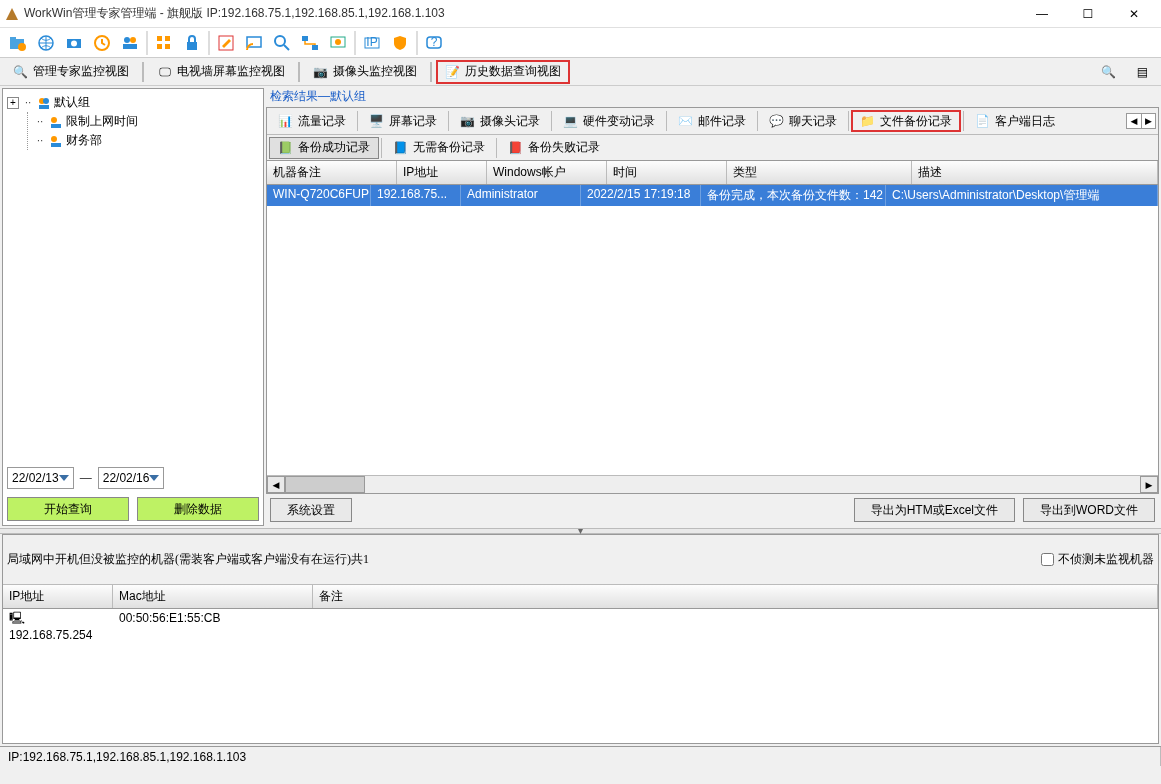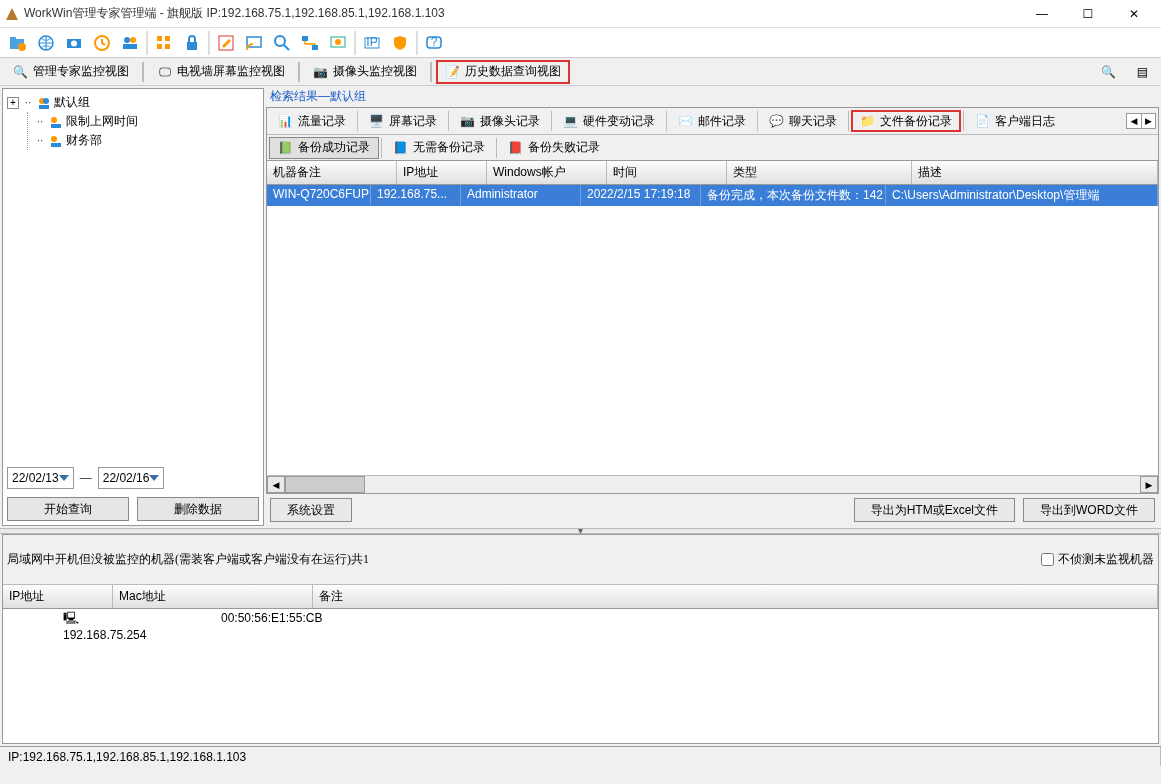--- a/index.html
+++ b/index.html
@@ -38,21 +38,21 @@
 .tree-node .tree-ico { width:14px;height:14px;display:flex;align-items:center;justify-content:center; }
 .tree-children { margin-left:20px; border-left:1px dotted #999; padding-left:6px; }
 
 .date-row { display:flex; align-items:center; gap:6px; padding:4px; }
 .date-row select, .date-row .datein { height:22px; border:1px solid #999; background:#fff; padding:0 4px; font-size:12px; }
 .date-row .datein { display:flex; align-items:center; }
 .date-row .dd { width:10px; height:6px; border-left:5px solid transparent; border-right:5px solid transparent; border-top:6px solid #3a6ea5; }
 .date-dash { color:#333; }
 
 .btn-row { display:flex; gap:8px; padding:4px; }
-.btn-row button { flex:1; height:24px; border:1px solid #888; background:#e5e5e5; }
+.btn-row button { flex:1; height:24px; border:1px solid #888; background:#bef264; }
 
 .right-panel { flex:1; margin:2px 2px 2px 0; display:flex; flex-direction:column; }
 .search-line { color:#1a5ec8; padding:0 4px 2px; }
 .record-tabs { border:1px solid #999; background:#f0f0f0; }
 .record-tabs .row { display:flex; align-items:center; height:26px; gap:2px; padding:2px; }
 .record-tabs .rt-btn { height:22px; display:flex; align-items:center; padding:0 8px; gap:4px; border:1px solid transparent; white-space:nowrap; }
 .record-tabs .rt-btn.highlight { border:2px solid #d33; padding:0 7px; }
 .record-tabs .rt-btn.active { background:#e0e0e0; border:1px solid #888; }
 .record-tabs .sep3 { width:1px;height:20px;background:#bbb; }
 .record-tabs .arrows { margin-left:auto; display:flex; border:1px solid #999; }
@@ -80,21 +80,21 @@
 
 
 .lower-pane { border:1px solid #999; margin:0 2px 2px; background:#fff; display:flex; flex-direction:column; height:210px; }
 .lower-titlebar { display:flex; align-items:center; padding:16px 4px; background:#f0f0f0; border-bottom:1px solid #bbb; }
 .lower-titlebar .lt-txt { flex:1; font-family:"SimSun"; }
 .lower-titlebar label { display:flex; align-items:center; gap:4px; }
 .lower-head { display:flex; background:linear-gradient(#fdfdfd,#e0e0e0); border-bottom:1px solid #999; }
 .lower-head .lh { padding:3px 6px; border-right:1px solid #bbb; }
 .lower-body { flex:1; overflow:auto; }
 .lower-row { display:flex; font-family:"SimSun",monospace; }
-.lower-row .lc { padding:2px 12px;margin-left:48px; }
+.lower-row .lc { padding:2px 6px; }
 
 
 .statusbar { height:20px; background:#f0f0f0; border-top:1px solid #999; display:flex; align-items:center; font-family:"SimSun"; }
 .statusbar .sb-cell { padding:0 8px; border-right:1px solid #bbb; height:100%; display:flex; align-items:center; }
 .statusbar .sb-cell.first { width:212px; }
 .ico svg, .tree-ico svg { width:18px; height:18px; }
 .tb-ico { width:16px;height:16px; display:inline-flex;align-items:center;justify-content:center; }
 </style>
 </head>
 <body>

